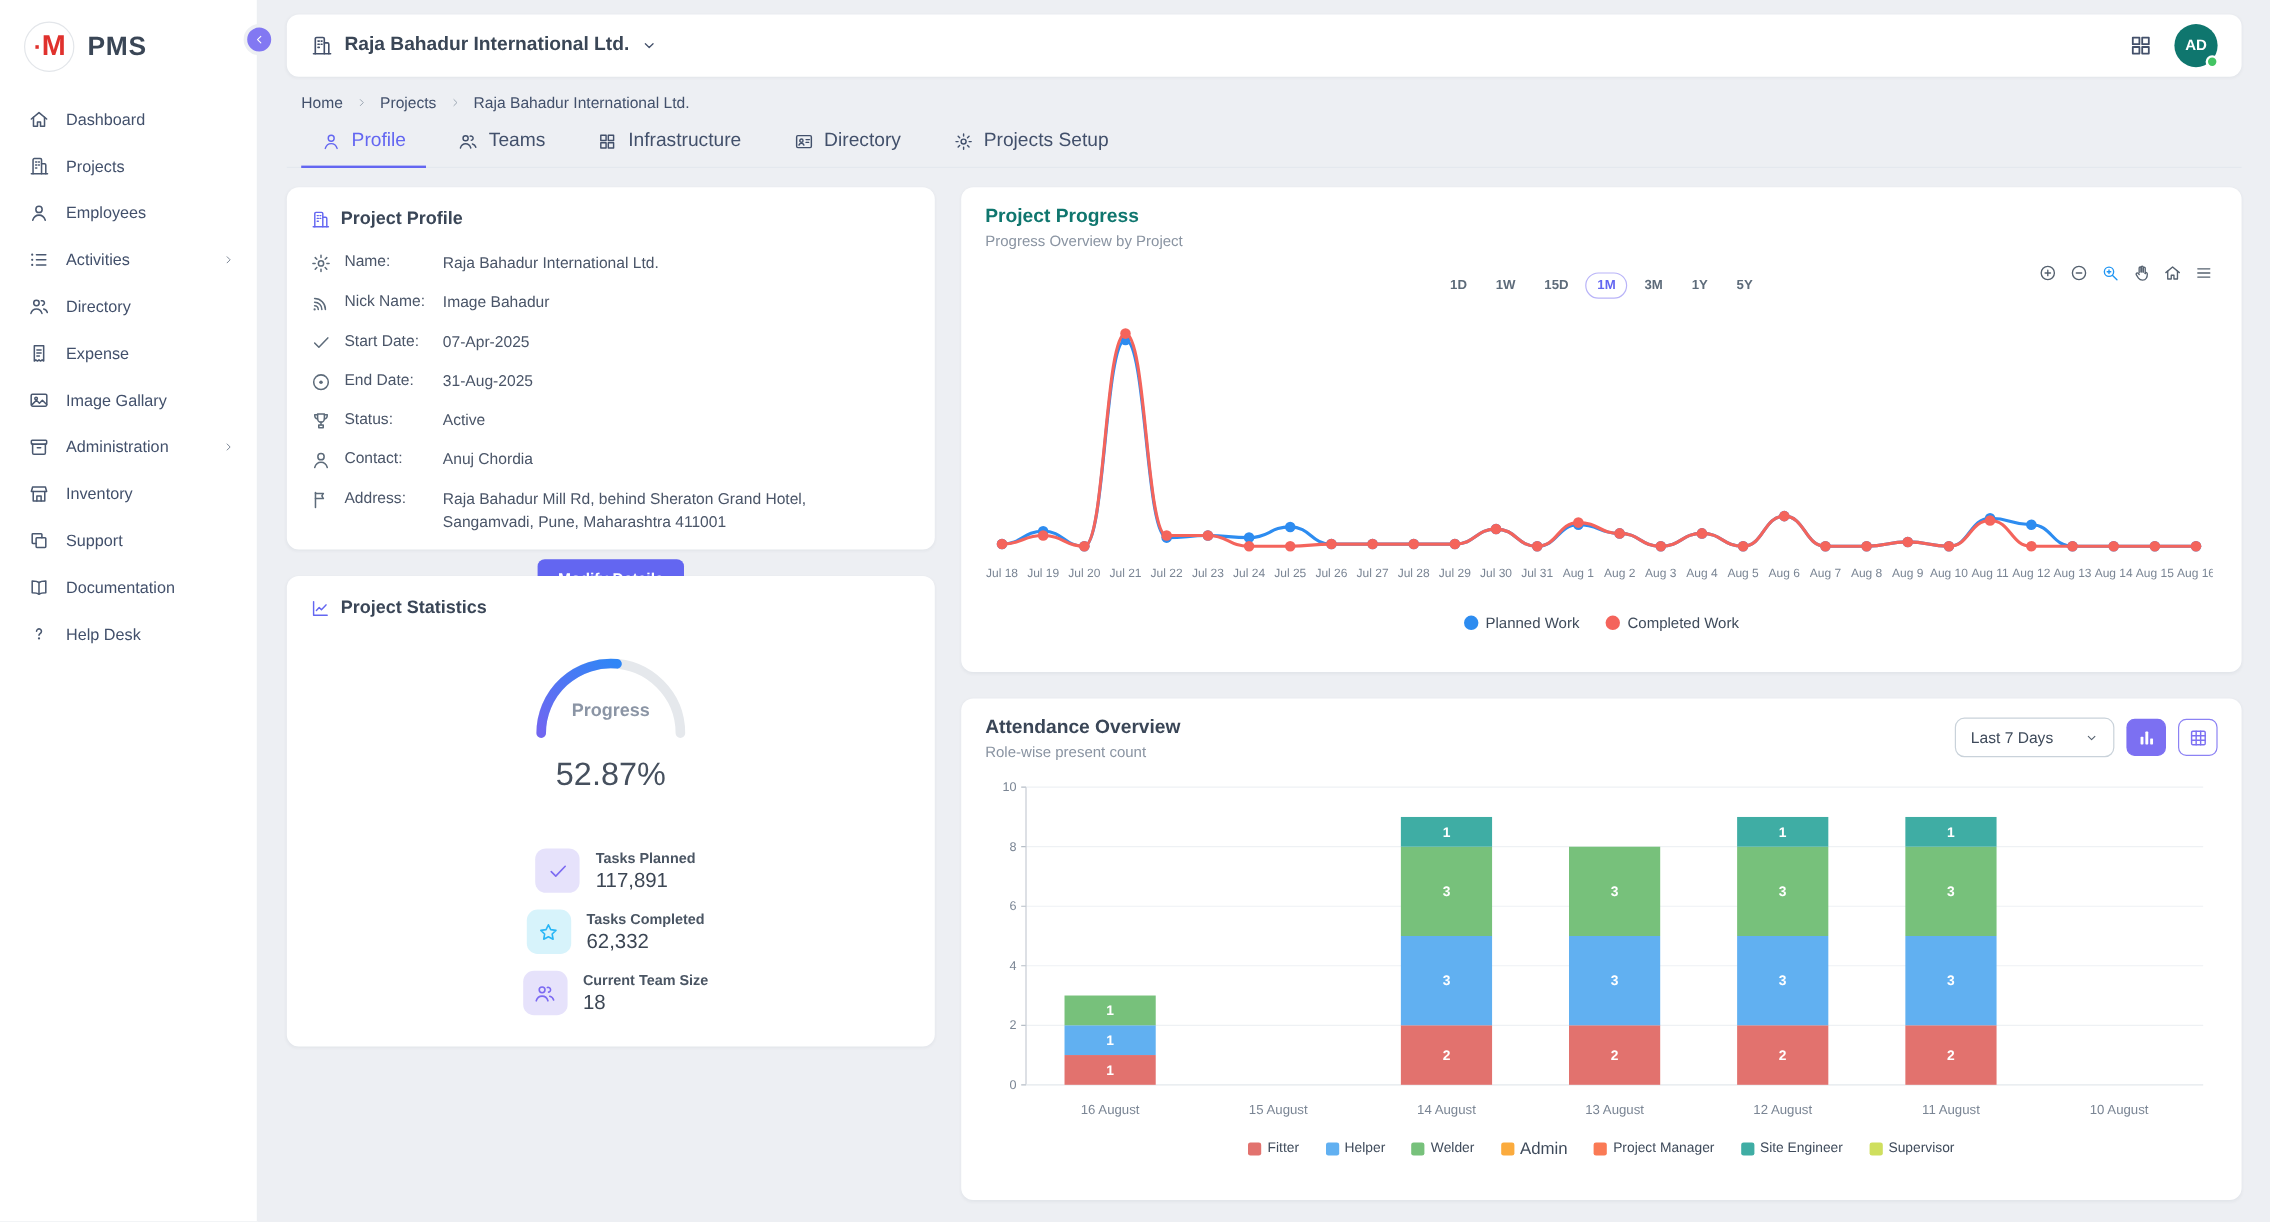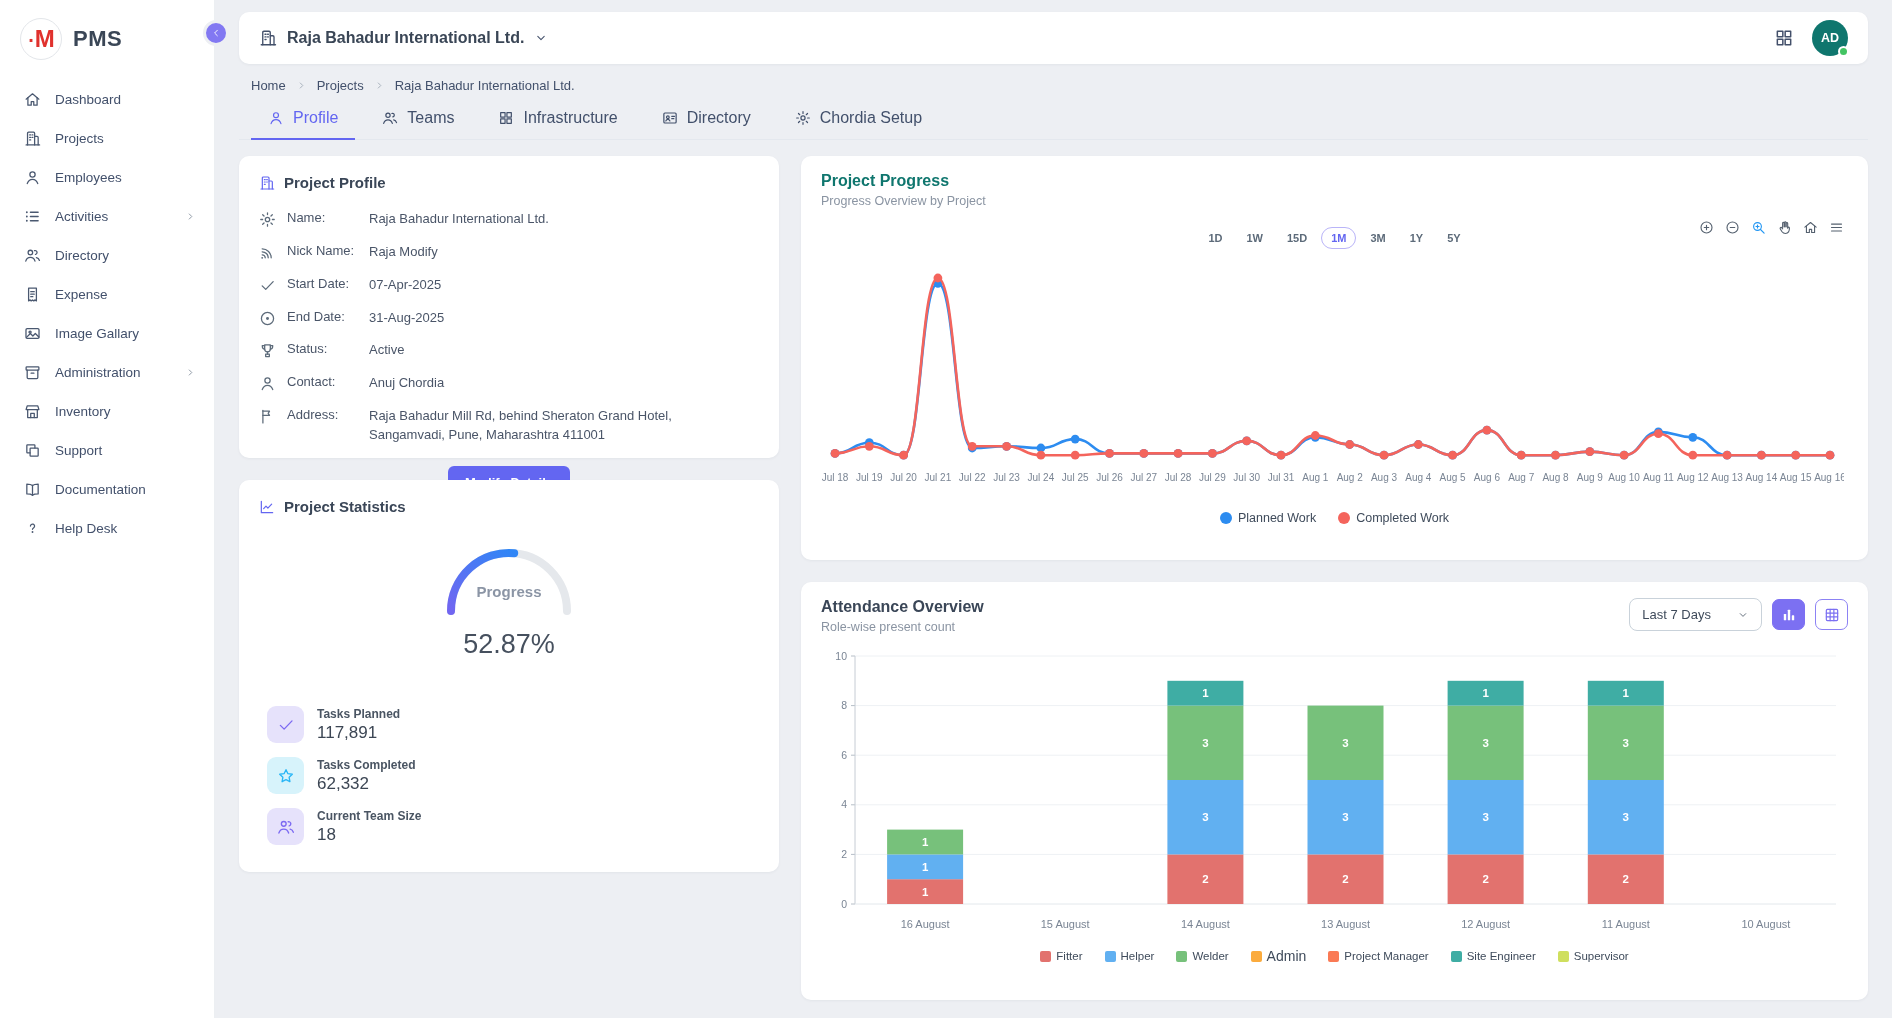--- a/index.html
+++ b/index.html
@@ -57,21 +57,21 @@
   .p-row { display:flex; align-items:flex-start; padding:7px 0; }
   .p-ic { width:17px; height:17px; color:#5d6b7a; flex:0 0 17px; margin-top:1px; }
   .p-label { flex:0 0 82px; margin-left:11px; font-size:13px; color:#4a5568; }
   .p-value { flex:1; font-size:13px; color:#4a5568; max-width:350px; line-height:1.45; }
   .btn-primary { display:block; margin:14px auto 0; background:#6366f1; color:#fff; border:none; border-radius:6px; font-size:13px; font-weight:700; font-family:inherit; padding:9px 17px; cursor:pointer; }
 
   .stats-card { padding:18px 20px; height:392px; }
   .gauge-wrap { text-align:center; margin-top:14px; }
   .gauge-value { font-size:27px; color:#46505e; margin-top:4px; }
   .stat-items { margin-top:46px; display:flex; flex-direction:column; gap:14px; padding-left:8px; }
-  .stat-item { display:flex; align-items:center; gap:13px; }
+  .stat-item { display:flex; align-items:center; gap:13px;justify-content:center; }
   .stat-tile { width:37px; height:37px; border-radius:9px; display:flex; align-items:center; justify-content:center; }
   .stat-tile span { width:18px; height:18px; display:block; }
   .tile-purple { background:#e6e2fb; color:#7c6af2; }
   .tile-cyan { background:#d7f3fb; color:#29b6f6; }
   .stat-label { font-size:12px; font-weight:700; color:#4a5563; }
   .stat-value { font-size:17px; color:#3c4654; margin-top:2px; }
 
   .progress-card { padding:16px 20px 10px; height:404px; position:relative; }
   .progress-card h2 { font-size:16px; font-weight:600; color:#0f766e; }
   .subtitle { font-size:12.5px; color:#8a94a2; margin-top:4px; }
@@ -337,21 +337,21 @@
           </span>
           <span>Directory</span>
         </div>
         <div class="tab">
           <span class="tab-ic">
             <svg class="ic" viewBox="0 0 24 24">
               <circle cx="12" cy="12" r="3.1"></circle>
               <path d="M12 2.5v2.6M12 18.9v2.6M2.5 12h2.6M18.9 12h2.6M5.2 5.2l1.9 1.9M16.9 16.9l1.9 1.9M18.8 5.2l-1.9 1.9M7.1 16.9l-1.9 1.9"></path>
             </svg>
           </span>
-          <span>Chordia Setup</span>
+          <span>Projects Setup</span>
         </div>
       </div>
 
     <div class="content">
       <div class="col-left">
         <section class="card profile-card">
           <header class="card-head">
             <span class="ic16 purple">
                 <svg class="ic" viewBox="0 0 24 24">
                   <path d="M5 21V4.5A1.5 1.5 0 0 1 6.5 3h7A1.5 1.5 0 0 1 15 4.5V21"></path>
@@ -376,21 +376,21 @@
               <div class="p-row">
                 <span class="p-ic">
                   <svg class="ic" viewBox="0 0 24 24">
                     <path d="M4.5 19.5h.01" stroke-width="2.6"></path>
                     <path d="M4.5 15.2a4.3 4.3 0 0 1 4.3 4.3"></path>
                     <path d="M4.5 11a8.5 8.5 0 0 1 8.5 8.5"></path>
                     <path d="M4.5 6.8A12.7 12.7 0 0 1 17.2 19.5"></path>
                   </svg>
                 </span>
                 <span class="p-label">Nick Name:</span>
-                <span class="p-value">Raja Modify</span>
+                <span class="p-value">Image Bahadur</span>
               </div>
               <div class="p-row">
                 <span class="p-ic">
                   <svg class="ic" viewBox="0 0 24 24">
                     <path d="M4.5 12.5l5 5L20 6.5"></path>
                   </svg>
                 </span>
                 <span class="p-label">Start Date:</span>
                 <span class="p-value">07-Apr-2025</span>
               </div>

